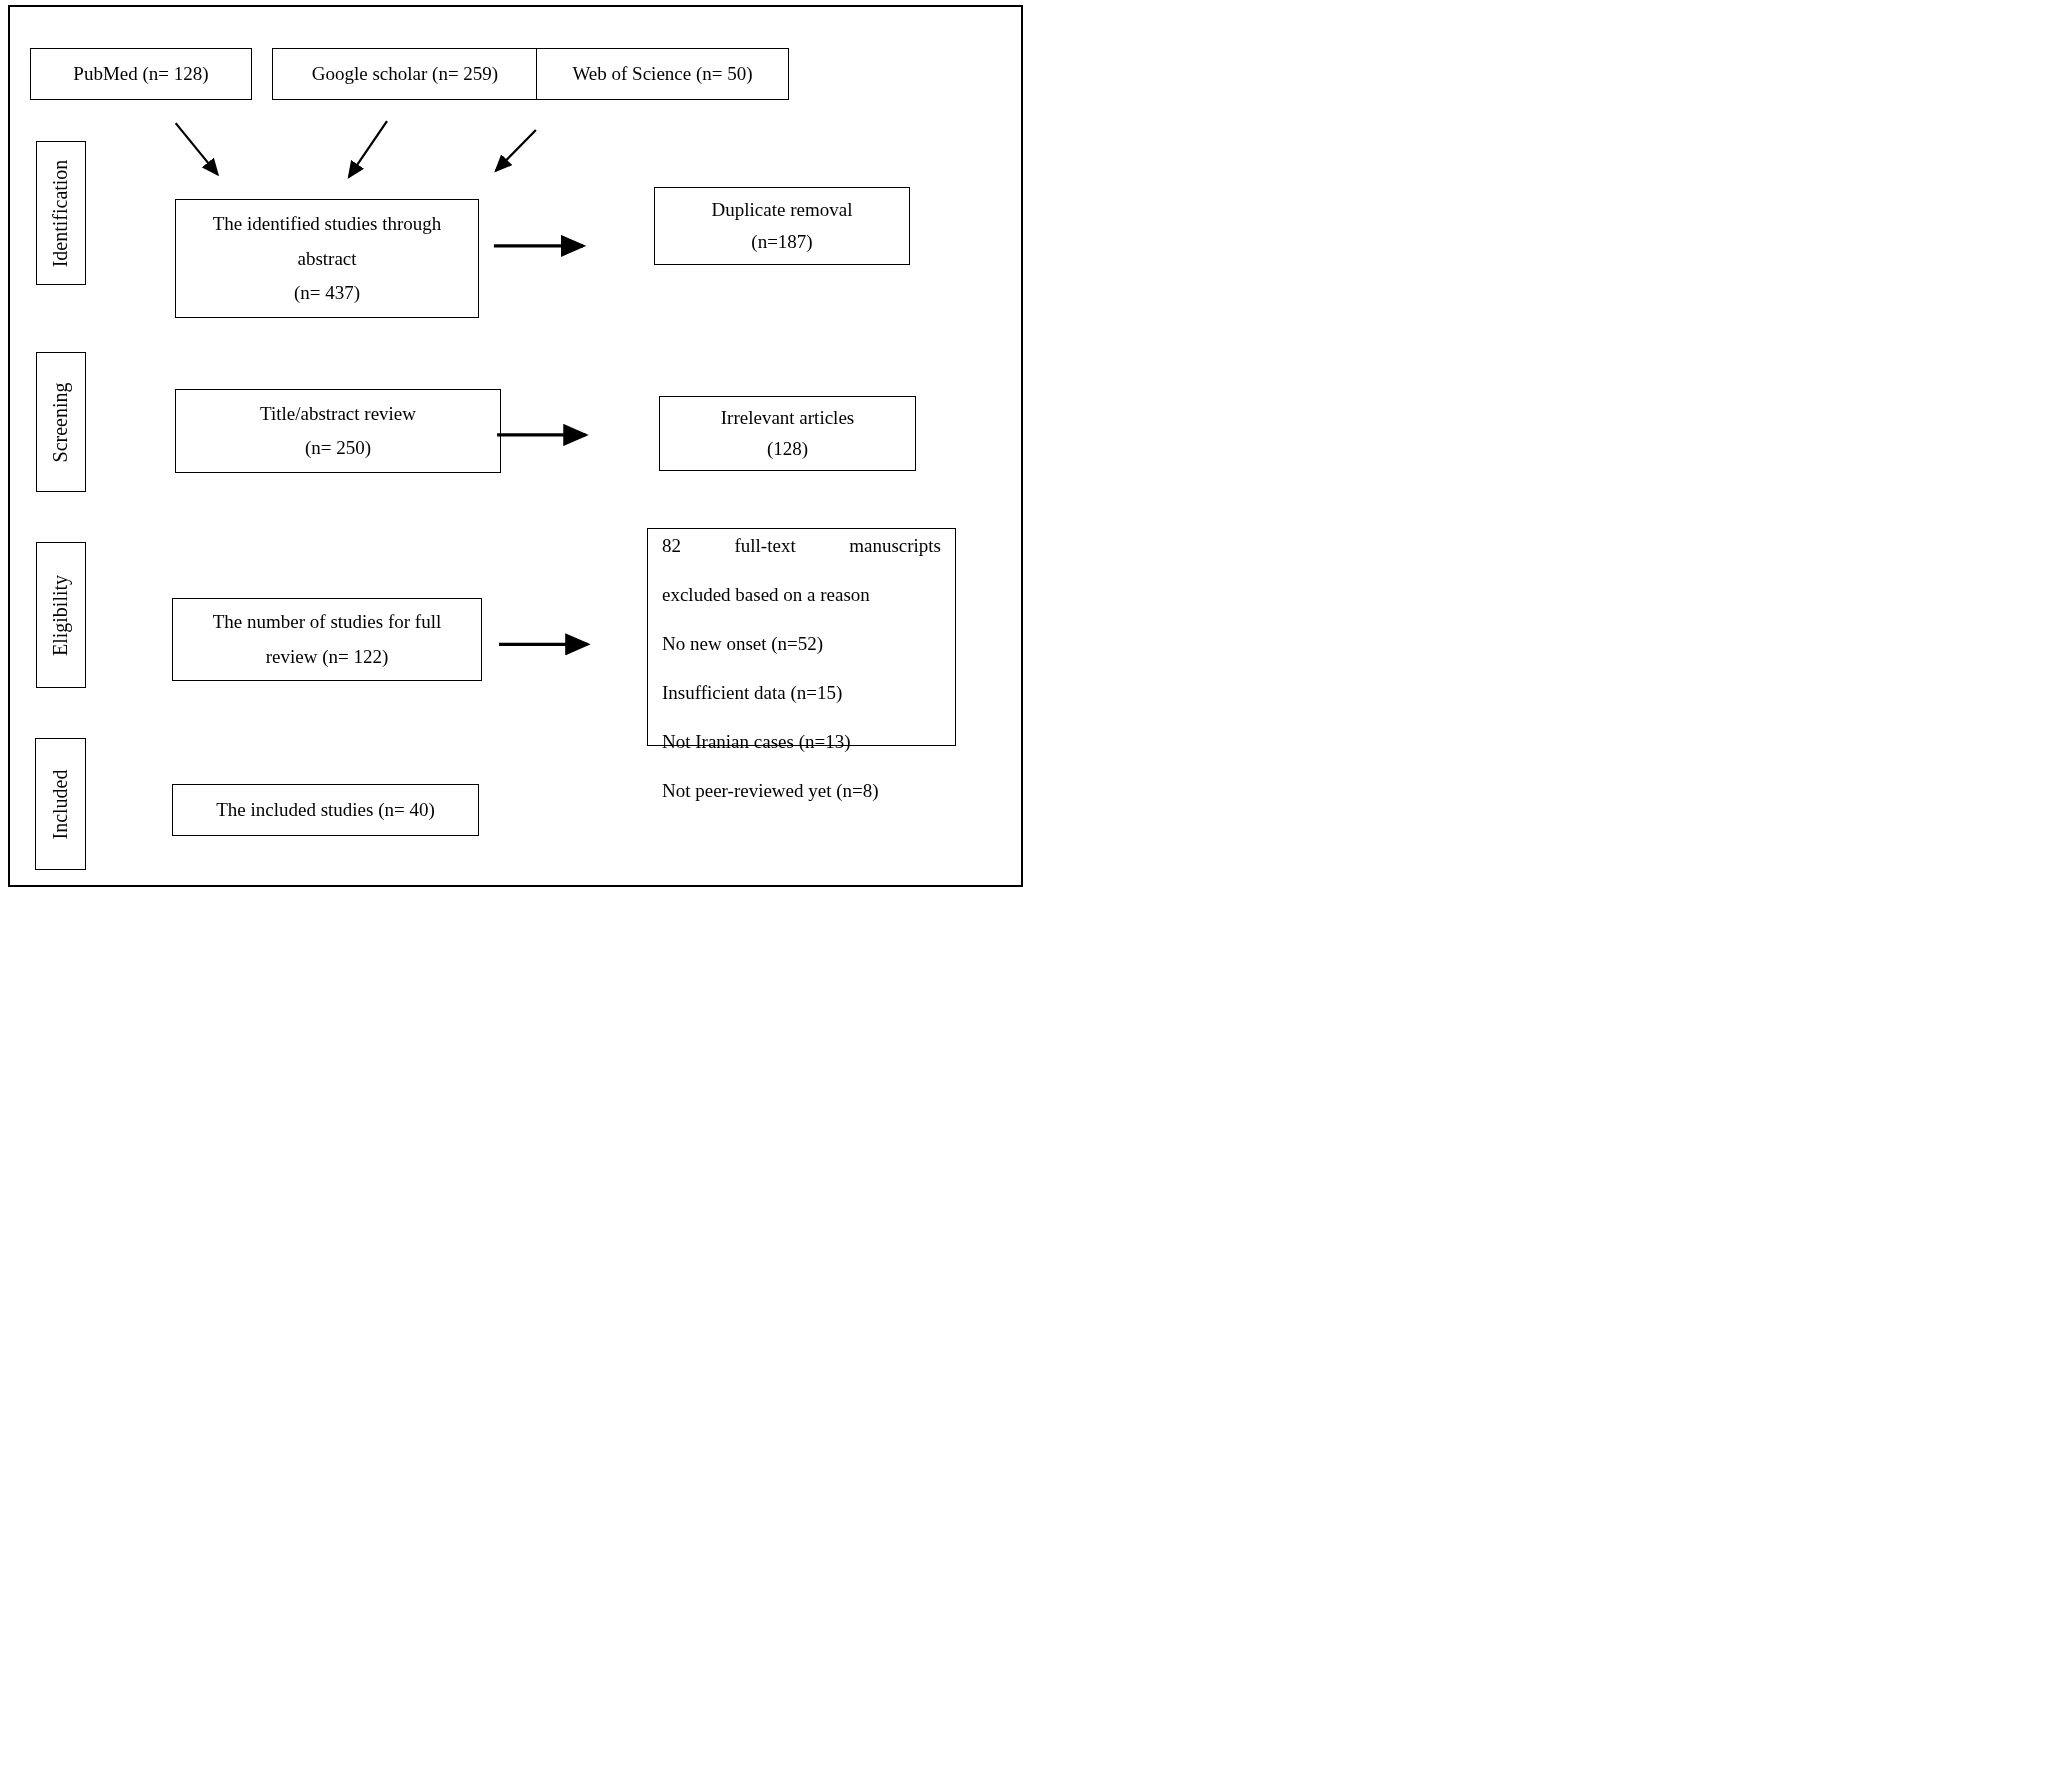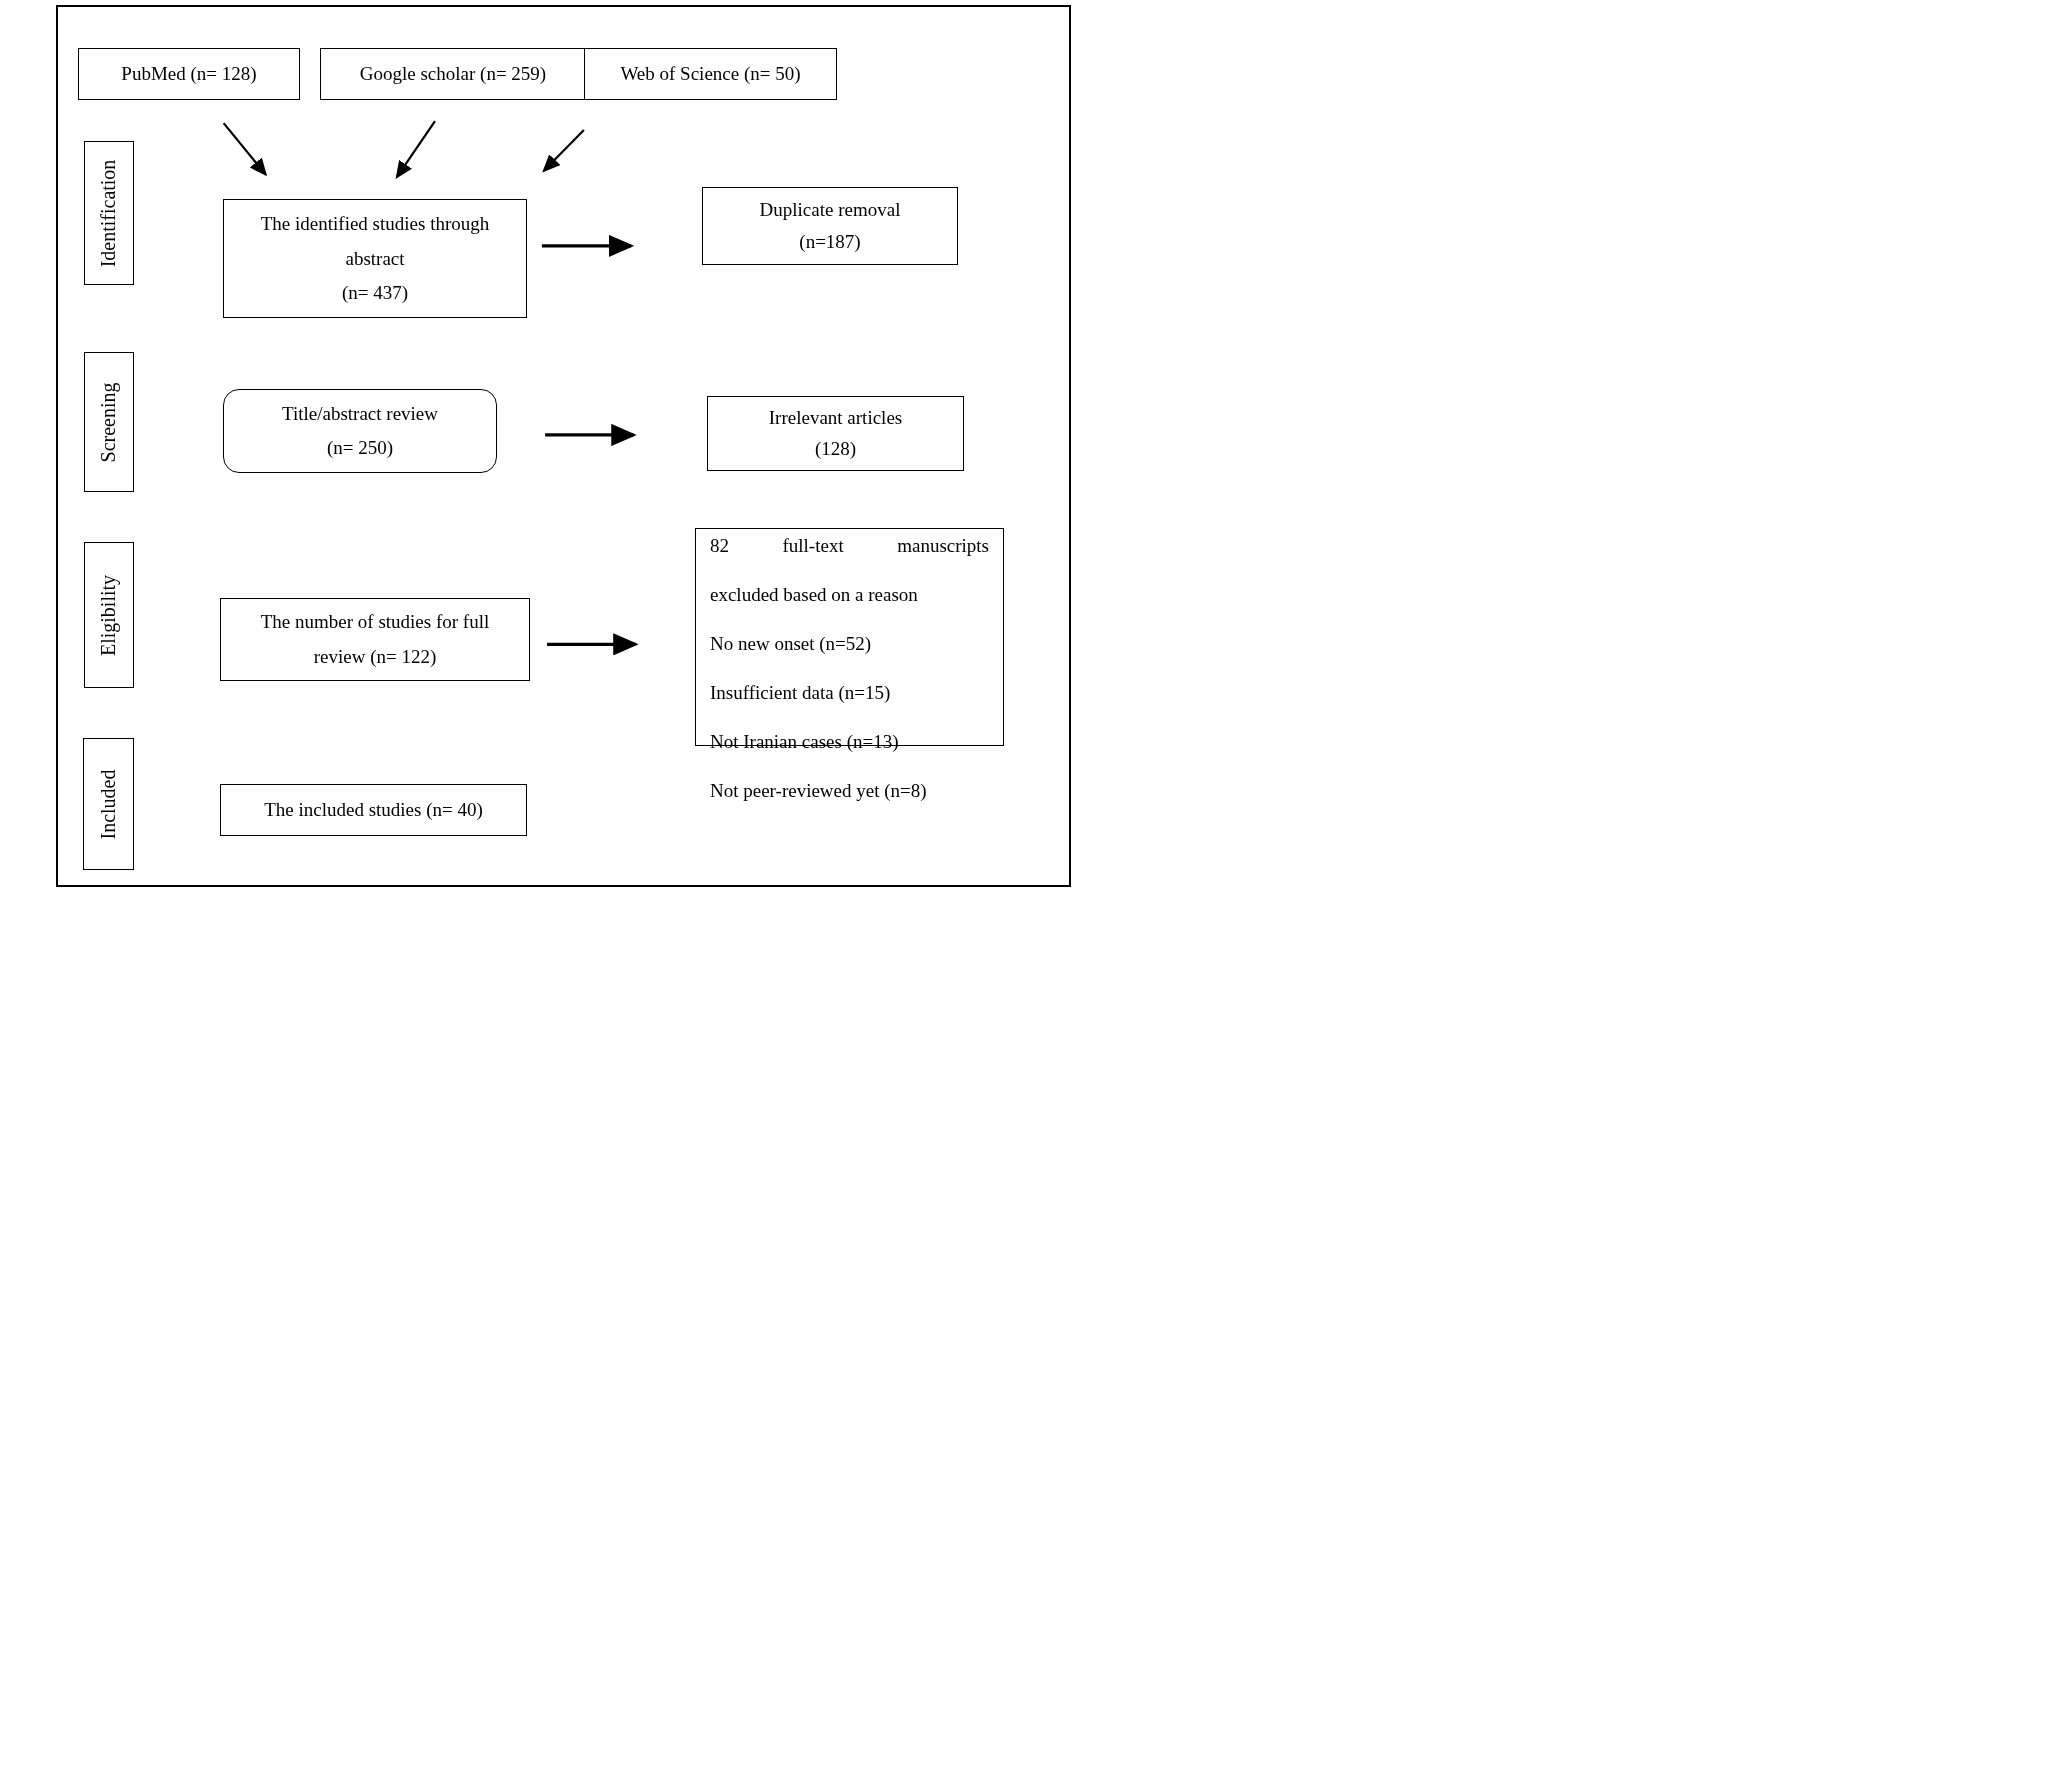--- a/index.html
+++ b/index.html
@@ -8,21 +8,20 @@
     background: #ffffff;
   }
   #canvas {
     position: relative;
     width: 1033px;
     height: 896px;
     background: #ffffff;
     font-family: "Liberation Serif", "DejaVu Serif", serif;
     color: #000000;
     overflow: hidden;
-    margin-left: 48px;
   }
   .outer-frame {
     position: absolute;
     left: 8.3px;
     top: 5.1px;
     width: 1011px;
     height: 878px;
     border: 2.5px solid #000000;
     background: transparent;
   }
@@ -110,21 +109,21 @@
   <div class="stage-box" style="left:35px; top:738px; width:51px; height:132px;">
     <span class="vtext">Included</span>
   </div>
 
   <div class="box" style="left:175px; top:199px; width:304px; height:119px;">
     <span class="line">The identified studies through</span>
     <span class="line">abstract</span>
     <span class="line">(n= 437)</span>
   </div>
 
-  <div class="box" style="left:175px; top:389px; width:274px; height:84px;border-radius:16px;">
+  <div class="box" style="left:175px; top:389px; width:326px; height:84px;">
     <span class="line">Title/abstract review</span>
     <span class="line">(n= 250)</span>
   </div>
 
   <div class="box" style="left:172px; top:598px; width:310px; height:83px;">
     <span class="line">The number of studies for full</span>
     <span class="line">review (n= 122)</span>
   </div>
 
   <div class="box" style="left:172px; top:784px; width:307px; height:52px;">

